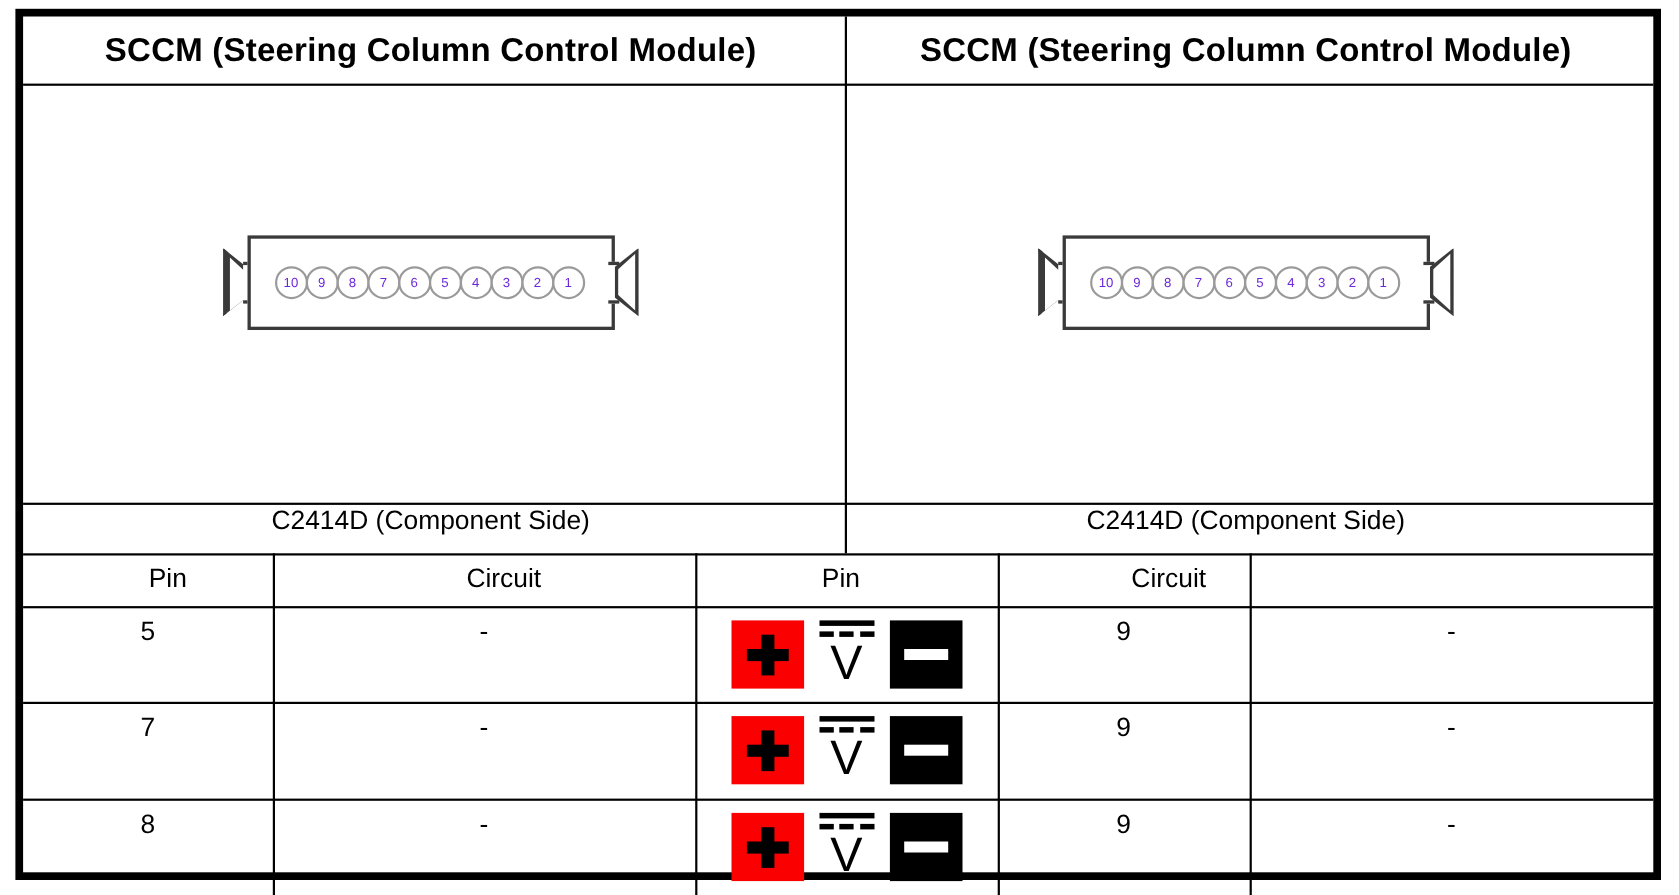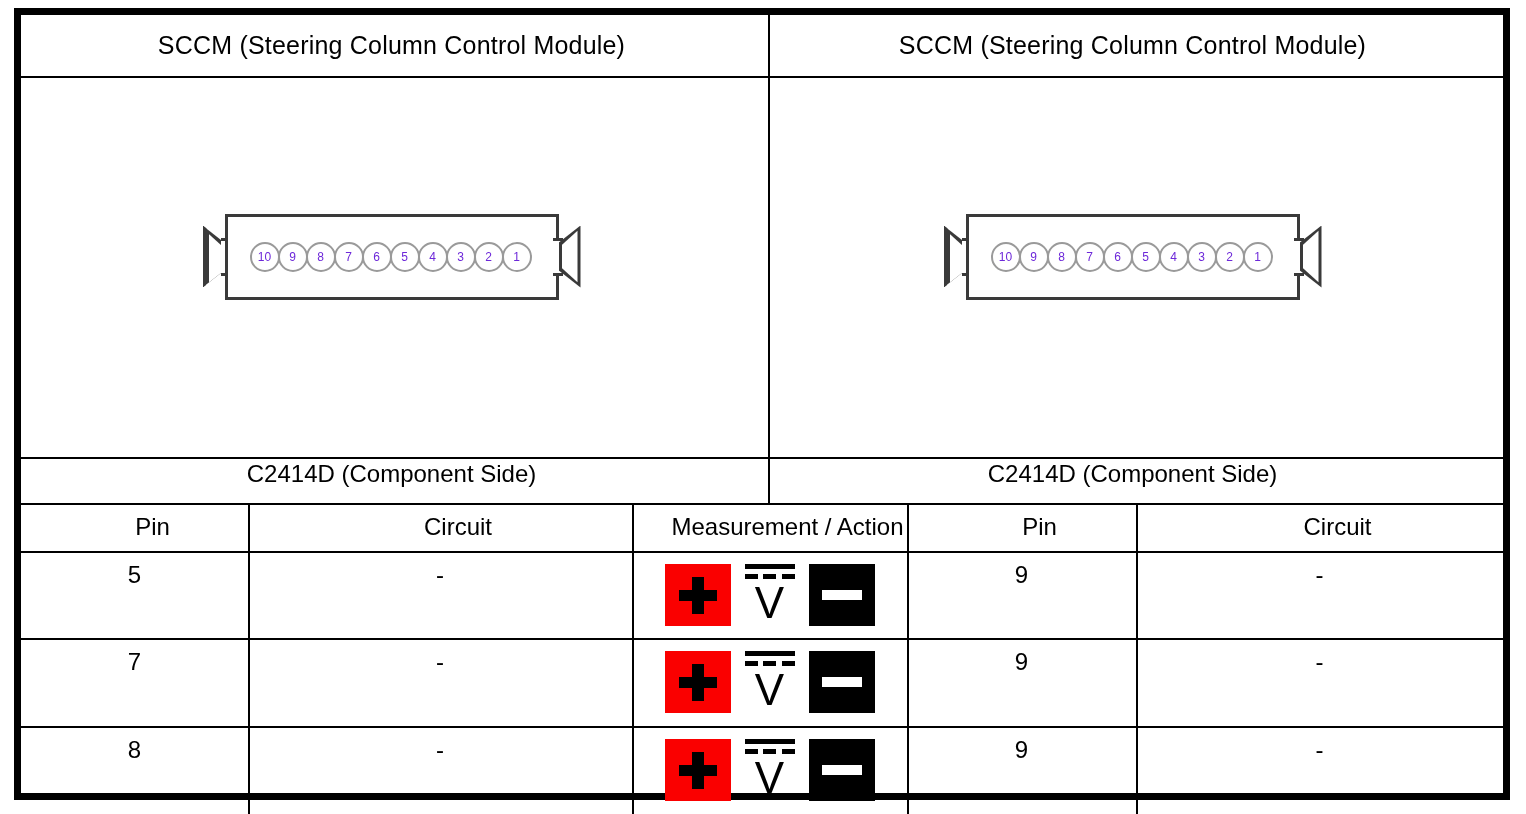--- a/index.html
+++ b/index.html
@@ -53,23 +53,24 @@
     top: 0;
     right: 0;
     height: 61px;
     display: flex;
   }
   .title-cell {
     flex: 1 1 0;
     display: flex;
     align-items: center;
     justify-content: center;
-    font-size: 25px;
+    font-size: 30px;
     color: #000000;
     letter-spacing: 0.2px;
+    font-weight: bold;
   }
 
   
   .diagram-band {
     position: absolute;
     left: 0;
     top: 61px;
     right: 0;
     height: 381px;
     display: flex;
@@ -384,21 +385,20 @@
       <div class="caption-cell">C2414D (Component Side)</div>
       <div class="caption-cell">C2414D (Component Side)</div>
     </div>
     <div class="hrule" style="top:488px;"></div>
 
     <div class="table">
 
       <div class="trow header">
         <div class="cell c-pin">Pin</div>
         <div class="cell c-circ">Circuit</div>
-        <div class="cell c-meas">Measurement / Action</div>
         <div class="cell c-pin2">Pin</div>
         <div class="cell c-circ2">Circuit</div>
       </div>
 
       <div class="trow r0">
         <div class="cell c-pin">5</div>
         <div class="cell c-circ">-</div>
         <div class="cell c-meas">
           <div class="meas-group">
             <div class="sq red">

